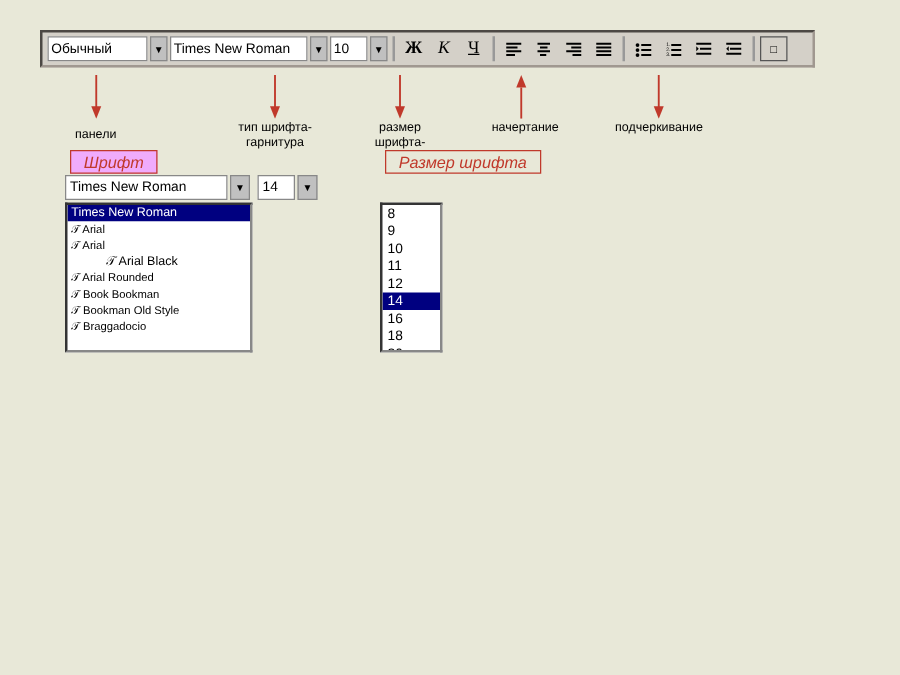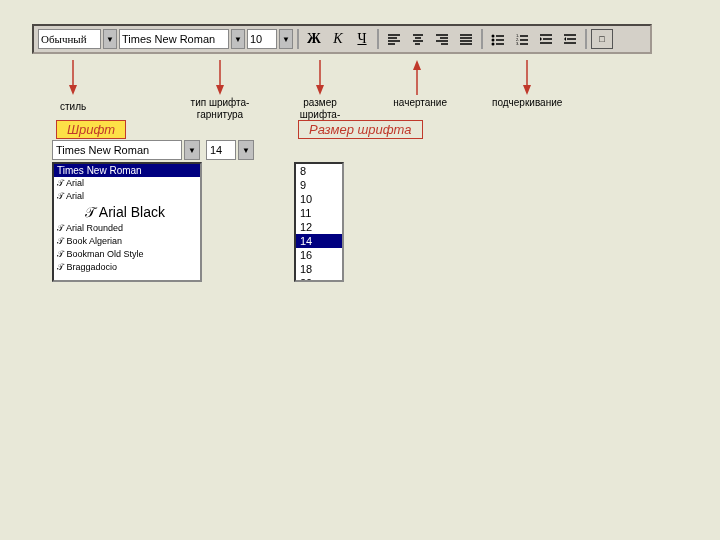--- a/index.html
+++ b/index.html
@@ -40,21 +40,21 @@
     }
     .tb-select {
       background: white;
       border: 1px solid #888;
       font-size: 11px;
       height: 20px;
       display: flex;
       align-items: center;
       padding: 0 2px;
     }
-    .tb-select-style { width: 63px; font-family: Liberation Serif, serif; }
+    .tb-select-style { width: 80px; }
     .tb-select-font { width: 110px; }
     .tb-select-size { width: 30px; }
     .tb-dropdown-arrow {
       width: 14px;
       height: 20px;
       background: #c0c0c0;
       border: 1px solid #888;
       display: flex;
       align-items: center;
       justify-content: center;
@@ -268,21 +268,21 @@
     <div class="tb-btn" style="font-size:9px; border: 1px solid #555;">□</div>
   </div>
 
   <div style="position:relative; width:620px; height:70px; margin-bottom:8px;">
 
     <div style="position:absolute; left:28px; top:0; text-align:center;">
       <svg width="20" height="35">
         <line x1="10" y1="0" x2="10" y2="28" stroke="#c0392b" stroke-width="1.5"></line>
         <polygon points="10,35 6,25 14,25" fill="#c0392b"></polygon>
       </svg>
-      <div style="font-size:10px; margin-top:2px;">стиль</div>
+      <div style="font-size:10px; margin-top:2px;">панели</div>
     </div>
 
     <div style="position:absolute; left:158px; top:0; text-align:center; width:60px;">
       <svg width="20" height="35" style="display:block;margin:0 auto;">
         <line x1="10" y1="0" x2="10" y2="28" stroke="#c0392b" stroke-width="1.5"></line>
         <polygon points="10,35 6,25 14,25" fill="#c0392b"></polygon>
       </svg>
       <div style="font-size:10px; margin-top:2px; line-height:1.2;">тип шрифта-<br>гарнитура</div>
     </div>
 
@@ -308,43 +308,43 @@
         <polygon points="10,35 6,25 14,25" fill="#c0392b"></polygon>
       </svg>
       <div style="font-size:10px; margin-top:2px; line-height:1.2;">подчеркивание</div>
     </div>
   </div>
 
   <div class="dialog-area">
 
     <div style="position:relative;">
 
-      <div style="position:absolute; top:-20px; left:4px; border:1px solid #c0392b; padding:1px 10px; font-style:italic; font-size:13px; color:#c0392b; background:#fde047;">Шрифт</div>
+      <div style="position:absolute; top:-20px; left:4px; border:1px solid #c0392b; padding:1px 10px; font-style:italic; font-size:13px; color:#c0392b; background:#f0abfc;">Шрифт</div>
 
       <div class="font-row">
         <input type="text" class="font-input" value="Times New Roman" style="font-size: 11px;">
         <div class="dropdown-arrow-btn">▼</div>
         <input type="text" class="size-input" value="14" style="font-size: 11px; margin-left: 4px;">
         <div class="dropdown-arrow-btn">▼</div>
       </div>
 
       <div class="font-list">
         <div class="font-list-item selected">Times New Roman</div>
         <div class="font-list-item" style="font-size:9px;">𝒯 Arial</div>
         <div class="font-list-item" style="font-size:9px;">𝒯 Arial</div>
-        <div class="font-list-item" style="font-size:14px;padding-left:31px;">𝒯 Arial Black</div>
+        <div class="font-list-item" style="font-size:10px;padding-left:31px;">𝒯 Arial Black</div>
         <div class="font-list-item" style="font-size:9px;">𝒯 Arial Rounded</div>
-        <div class="font-list-item" style="font-size:9px;">𝒯 Book Algerian</div>
+        <div class="font-list-item" style="font-size:9px;">𝒯 Book Bookman</div>
         <div class="font-list-item" style="font-size:9px;">𝒯 Bookman Old Style</div>
         <div class="font-list-item" style="font-size:9px;">𝒯 Braggadocio</div>
 
       </div>
     </div>
 
-    <div style="position:relative; margin-left:10px;">
+    <div style="position:relative; margin-left:20px;">
 
       <div style="position:absolute; top:-20px; left:4px; border:1px solid #c0392b; padding:1px 10px; font-style:italic; font-size:13px; color:#c0392b; background:#e8e8d8; white-space:nowrap;">Размер шрифта</div>
 
       <div style="height:22px;"></div>
 
       <div class="size-list">
         <div class="size-list-item">8</div>
         <div class="size-list-item">9</div>
         <div class="size-list-item">10</div>
         <div class="size-list-item">11</div>

